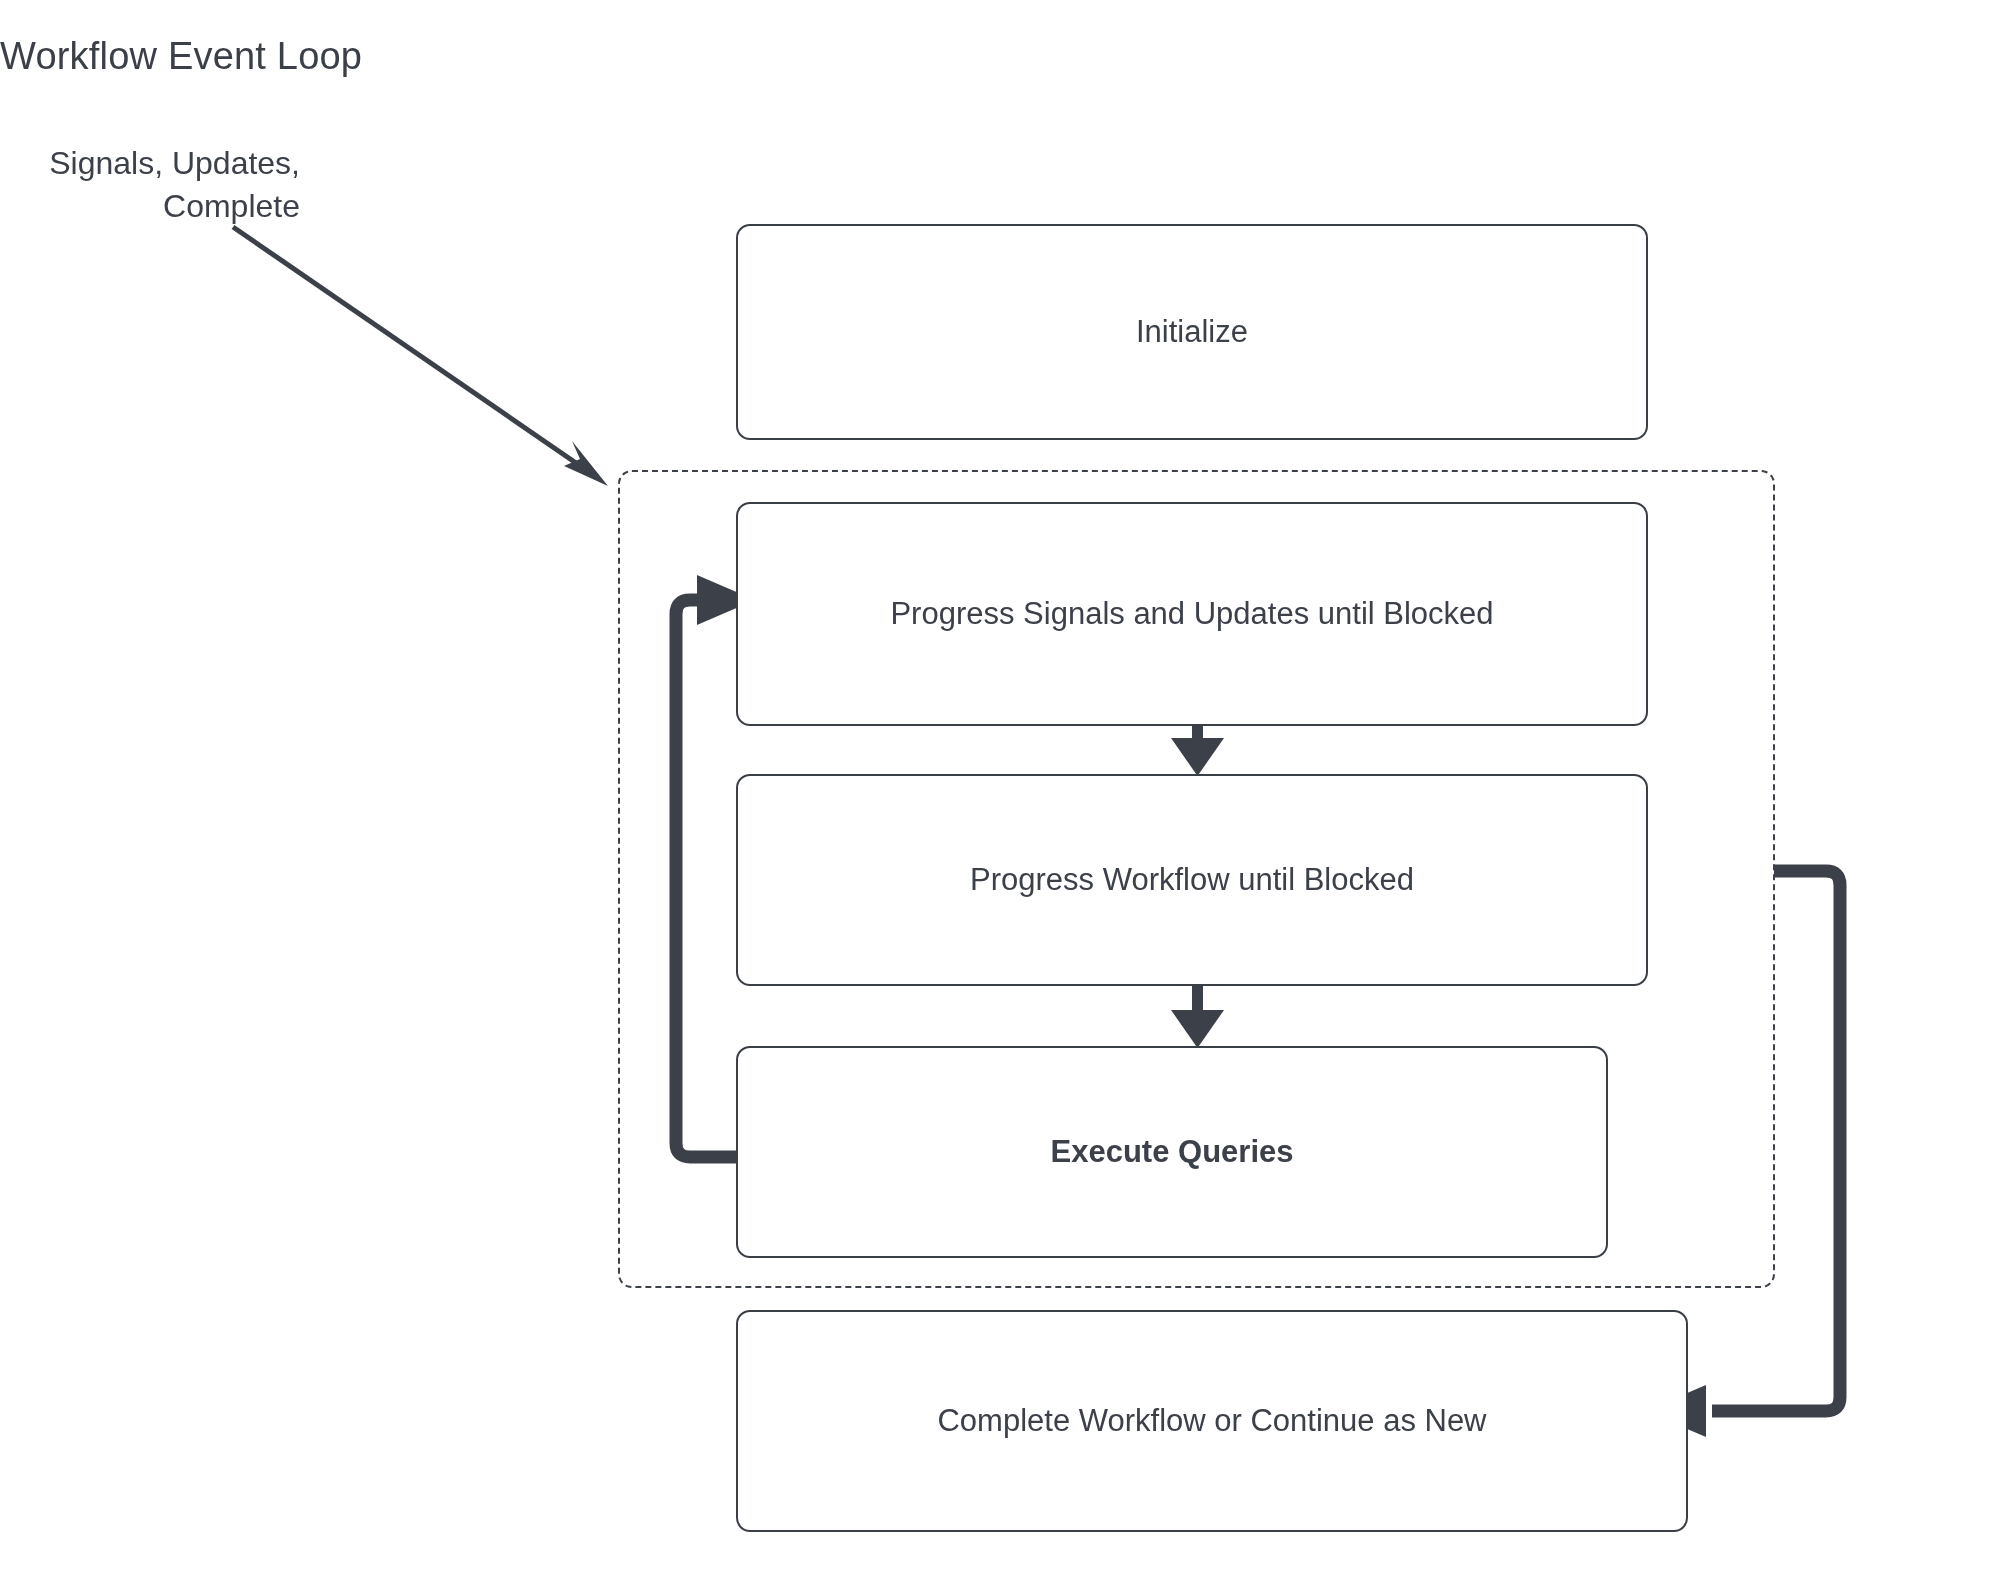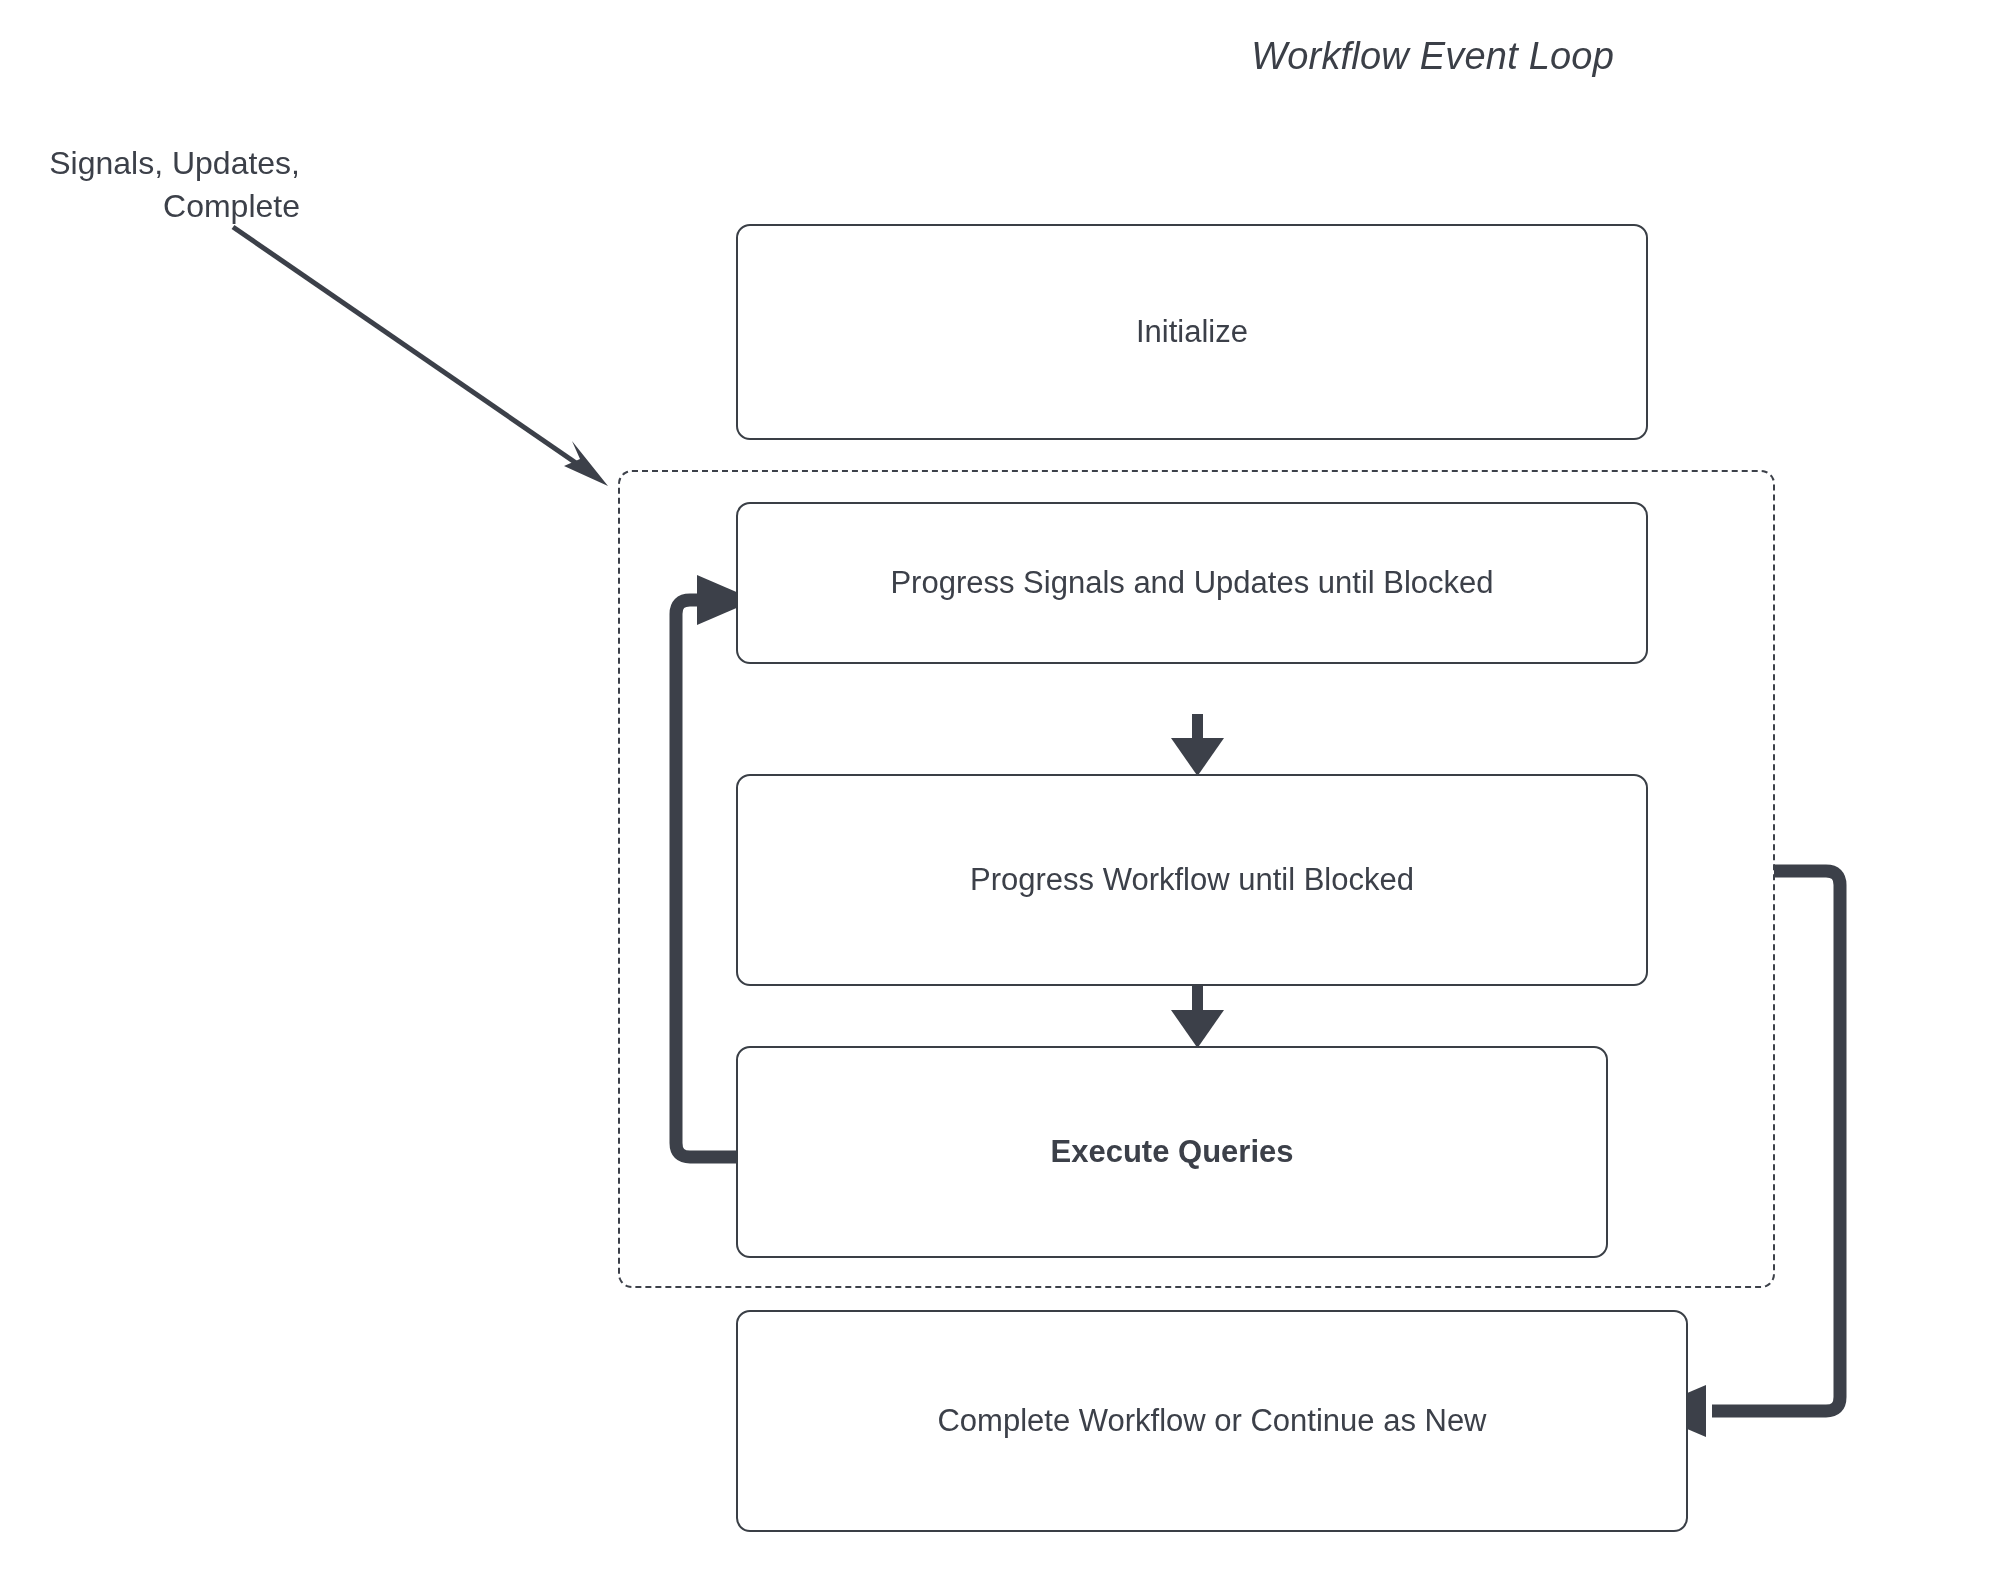--- a/index.html
+++ b/index.html
@@ -26,23 +26,22 @@
     width: 2006px;
     height: 1576px;
     pointer-events: none;
   }
 
   .diagram-title {
     position: absolute;
     left: 0;
     top: 35px;
     width: 1614px;
-    text-align: right;
+    text-align: left;
     font-size: 38px;
-    font-style: italic;
     color: #3b3f47;
     letter-spacing: 0.2px;
     white-space: nowrap;
   }
 
   .external-label {
     position: absolute;
     left: 20px;
     top: 142px;
     width: 280px;
@@ -73,21 +72,21 @@
     display: flex;
     align-items: center;
     justify-content: center;
     text-align: center;
     font-size: 31px;
     color: #3c4049;
     padding: 0 26px;
   }
 
   .node-initialize   { left: 736px; top: 224px;  width: 912px; height: 216px; }
-  .node-progress-su  { left: 736px; top: 502px;  width: 912px; height: 162px; }
+  .node-progress-su  { left: 736px; top: 502px;  width: 912px; height: 224px; }
   .node-progress-wf  { left: 736px; top: 774px;  width: 912px; height: 212px; }
   .node-execute-q    { left: 736px; top: 1046px; width: 872px; height: 212px; font-weight: bold; }
   .node-complete     { left: 736px; top: 1310px; width: 952px; height: 222px; }
 </style>
 </head>
 <body>
 
 <div id="canvas">
 
   <div class="diagram-title">Workflow Event Loop</div>

